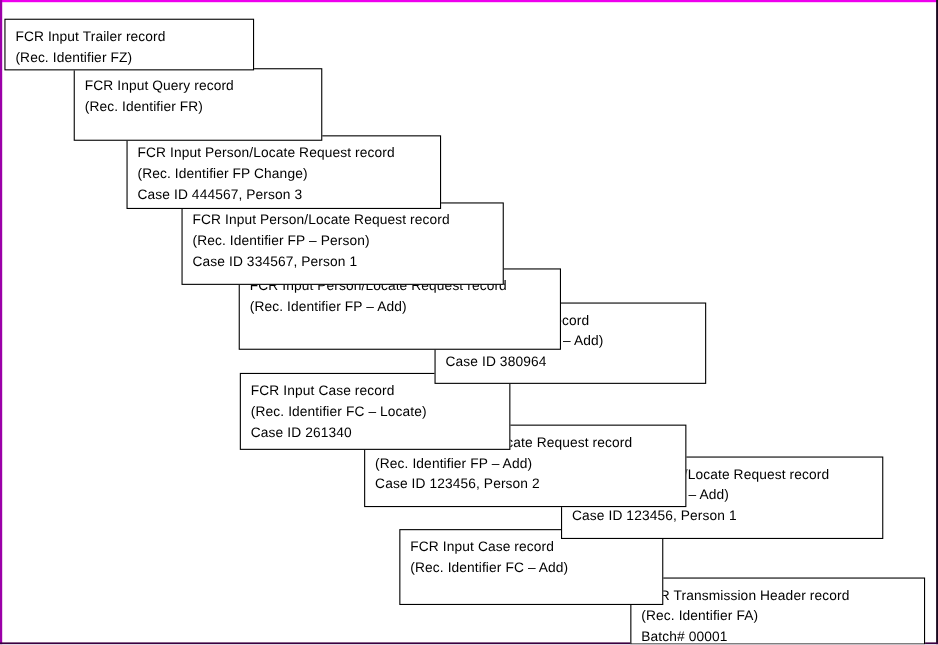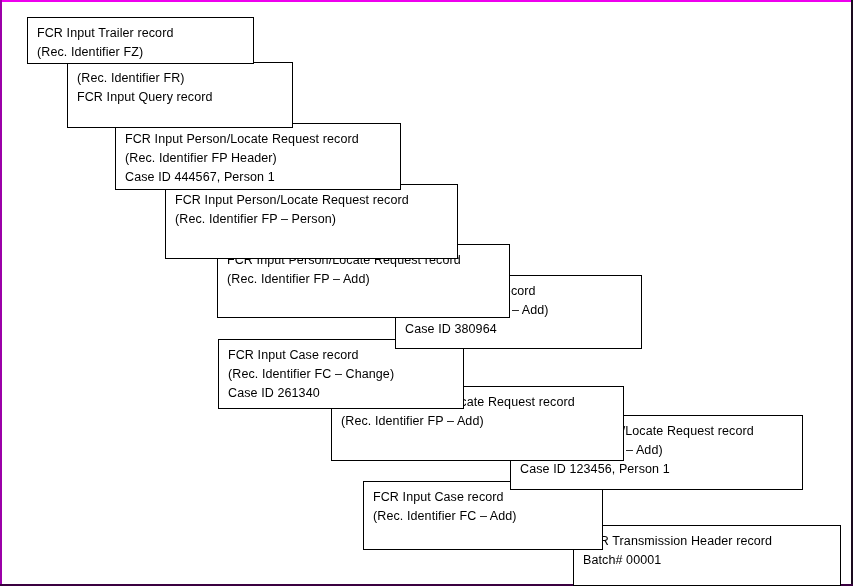--- a/index.html
+++ b/index.html
@@ -62,62 +62,65 @@
 </style>
 </head>
 <body>
 
 <div id="canvas">
   <div id="frame-top"></div>
   <div id="frame-left"></div>
   <div id="frame-right"></div>
   <div id="frame-bottom"></div>
   <div id="boxes-layer">
-      <div class="record-box" style="left: 27px; top: 17px; width: 227px; height: 47px; z-index: 11; border-color: rgb(0, 0, 0); background: rgb(255, 255, 255);">
+      <div class="record-box" style="left: 4px; top: 17px; width: 227px; height: 47px; z-index: 11; border-color: rgb(0, 0, 0); background: rgb(255, 255, 255);">
         <span class="line">FCR Input Trailer record</span>
         <span class="line">(Rec. Identifier FZ)</span>
       </div>
       <div class="record-box" style="left: 67px; top: 62px; width: 226px; height: 66px; z-index: 10; border-color: rgb(0, 0, 0); background: rgb(255, 255, 255);">
+        <span class="line">FCR Input Query record</span>
         <span class="line">(Rec. Identifier FR)</span>
-        <span class="line">FCR Input Query record</span>
       </div>
       <div class="record-box" style="left: 115px; top: 123px; width: 286px; height: 67px; z-index: 9; border-color: rgb(0, 0, 0); background: rgb(255, 255, 255);">
         <span class="line">FCR Input Person/Locate Request record</span>
-        <span class="line">(Rec. Identifier FP Header)</span>
-        <span class="line">Case ID 444567, Person 1</span>
+        <span class="line">(Rec. Identifier FP Change)</span>
+        <span class="line">Case ID 444567, Person 3</span>
       </div>
       <div class="record-box" style="left: 165px; top: 184px; width: 293px; height: 75px; z-index: 8; border-color: rgb(0, 0, 0); background: rgb(255, 255, 255);">
         <span class="line">FCR Input Person/Locate Request record</span>
         <span class="line">(Rec. Identifier FP – Person)</span>
+        <span class="line">Case ID 334567, Person 1</span>
       </div>
       <div class="record-box" style="left: 217px; top: 244px; width: 293px; height: 74px; z-index: 7; border-color: rgb(0, 0, 0); background: rgb(255, 255, 255);">
         <span class="line">FCR Input Person/Locate Request record</span>
         <span class="line">(Rec. Identifier FP – Add)</span>
       </div>
       <div class="record-box" style="left: 395px; top: 275px; width: 247px; height: 74px; z-index: 6; border-color: rgb(0, 0, 0); background: rgb(255, 255, 255);">
         <span class="line">FCR Input Case record</span>
         <span class="line">(Rec. Identifier FC – Add)</span>
         <span class="line">Case ID 380964</span>
       </div>
       <div class="record-box" style="left: 218px; top: 339px; width: 246px; height: 70px; z-index: 5; border-color: rgb(0, 0, 0); background: rgb(255, 255, 255);">
         <span class="line">FCR Input Case record</span>
-        <span class="line">(Rec. Identifier FC – Change)</span>
+        <span class="line">(Rec. Identifier FC – Locate)</span>
         <span class="line">Case ID 261340</span>
       </div>
       <div class="record-box" style="left: 331px; top: 386px; width: 293px; height: 75px; z-index: 4; border-color: rgb(0, 0, 0); background: rgb(255, 255, 255);">
         <span class="line">FCR Input Person/Locate Request record</span>
         <span class="line">(Rec. Identifier FP – Add)</span>
+        <span class="line">Case ID 123456, Person 2</span>
       </div>
       <div class="record-box" style="left: 510px; top: 415px; width: 293px; height: 75px; z-index: 3; border-color: rgb(0, 0, 0); background: rgb(255, 255, 255);">
         <span class="line">FCR Input Person/Locate Request record</span>
         <span class="line">(Rec. Identifier FP – Add)</span>
         <span class="line">Case ID 123456, Person 1</span>
       </div>
       <div class="record-box" style="left: 363px; top: 481px; width: 240px; height: 69px; z-index: 2; border-color: rgb(0, 0, 0); background: rgb(255, 255, 255);">
         <span class="line">FCR Input Case record</span>
         <span class="line">(Rec. Identifier FC – Add)</span>
       </div>
       <div class="record-box" style="left: 573px; top: 525px; width: 268px; height: 61px; z-index: 1; border-color: rgb(0, 0, 0); background: rgb(255, 255, 255);">
         <span class="line">FCR Transmission Header record</span>
+        <span class="line">(Rec. Identifier FA)</span>
         <span class="line">Batch# 00001</span>
       </div>
     </div>
 </div>
 
 </body></html>

